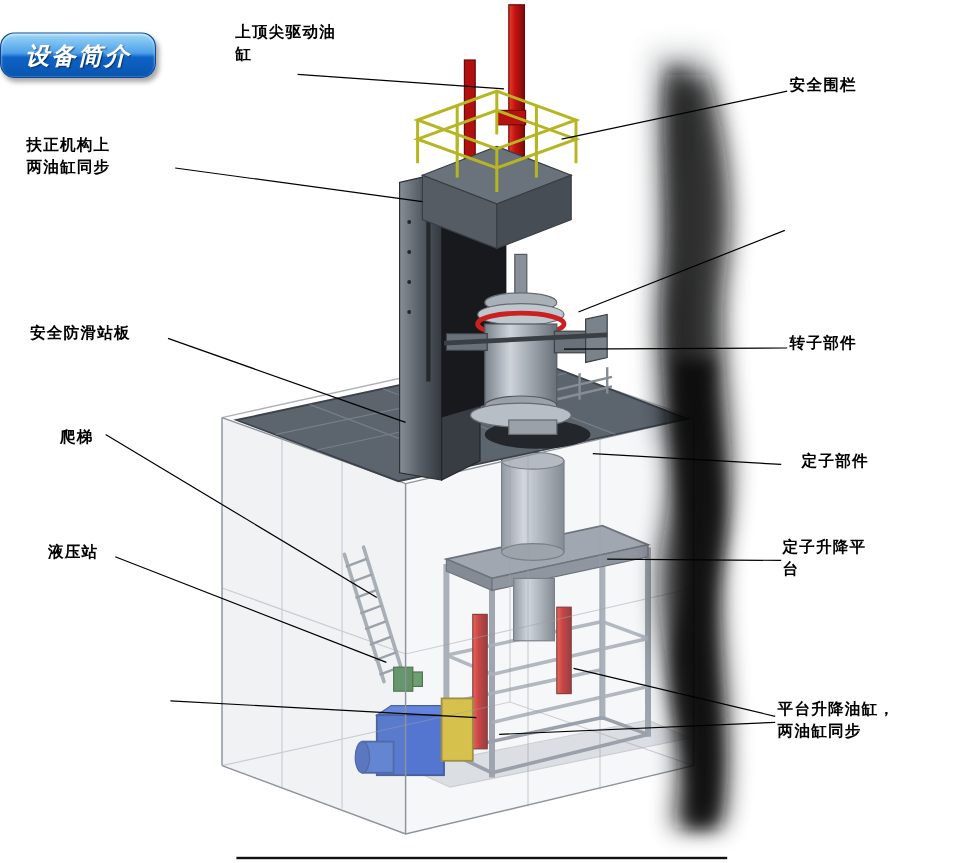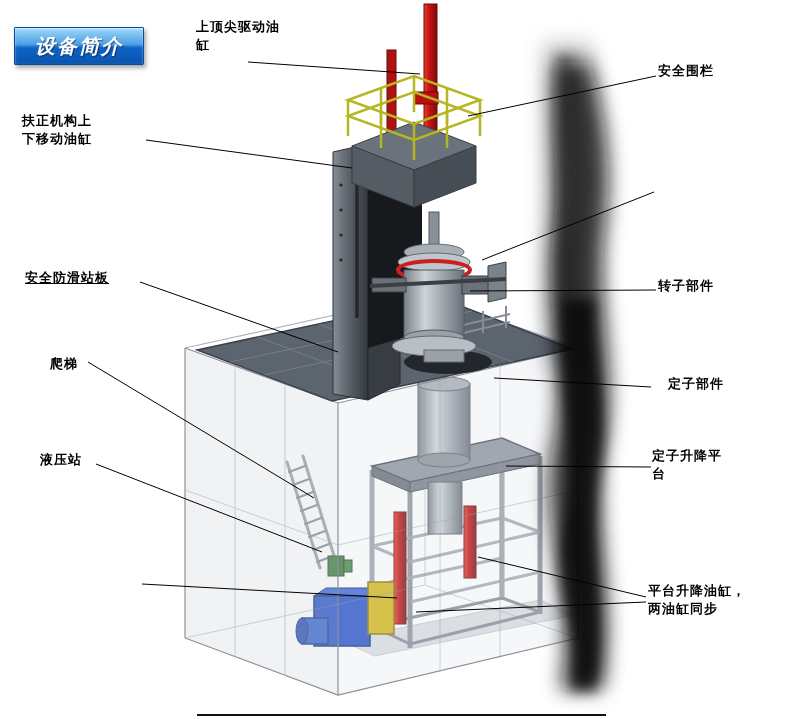--- a/index.html
+++ b/index.html
@@ -1,36 +1,36 @@
 <!DOCTYPE html>
 <html><head>
 <meta charset="utf-8">
 <style>
   html,body{margin:0;padding:0;}
   body{background:#ffffff;font-family:"Liberation Sans","DejaVu Sans",sans-serif;}
   #slide{position:relative;width:804px;height:719px;background:#ffffff;overflow:hidden;}
   #machine-svg{position:absolute;left:0;top:0;}
   .lbl{position:absolute;font-size:13px;font-weight:600;line-height:1.35;color:#000;
        white-space:pre-line;letter-spacing:1px;}
-  .badge{position:absolute;left:14px;top:27px;width:128px;height:36px;
-       display:flex;align-items:center;justify-content:center;border-radius:1px;
+  .badge{position:absolute;left:0;top:27px;width:128px;height:36px;
+       display:flex;align-items:center;justify-content:center;border-radius:12px;
        background:linear-gradient(180deg,#9ed8f8 0%,#4da0e8 45%,#0e63c6 55%,#0a54ae 100%);
        border:1px solid #0a4a9c;
        box-shadow:2px 3px 4px rgba(0,0,0,0.35), inset 0 1px 2px rgba(255,255,255,0.7);
        color:#fff;font-size:20px;font-weight:700;font-style:italic;letter-spacing:2px;
        text-shadow:1px 1px 1px rgba(0,0,0,0.45);}
   .footer{position:absolute;left:0;right:0;top:681px;text-align:center;
        font-size:16px;font-weight:600;color:#1a1a1a;letter-spacing:1px;}
   .footer-rule{position:absolute;left:197px;top:714px;width:409px;height:2px;background:#121212;}
   
   .lbl-1{left:196px;top:18px;}
   .lbl-2{left:658px;top:62px;}
   .lbl-3{left:22px;top:112px;}
   .lbl-4{left:655px;top:157px;}
-  .lbl-5{left:25px;top:269px;text-decoration:underline;}
+  .lbl-5{left:25px;top:269px;}
   .lbl-6{left:658px;top:277px;}
   .lbl-7{left:50px;top:329px;margin-top:26px;}
   .lbl-8{left:652px;top:375px;margin-left:16px;}
   .lbl-9{left:40px;top:451px;}
   .lbl-10{left:652px;top:447px;}
   .lbl-11{left:28px;top:557px;}
   .lbl-12{left:648px;top:582px;}
 </style>
 </head>
 <body>
@@ -265,21 +265,21 @@
       <line x1="646" y1="602" x2="416" y2="612"></line>
     </g>
   </svg>
 
   <div class="badge">设备简介</div>
 
   <div class="lbl lbl-1">上顶尖驱动油
 缸</div>
   <div class="lbl lbl-2">安全围栏</div>
   <div class="lbl lbl-3">扶正机构上
-下移动油缸</div>
+两油缸同步</div>
   <div class="lbl lbl-5">安全防滑站板</div>
   <div class="lbl lbl-6">转子部件</div>
   <div class="lbl lbl-7">爬梯</div>
   <div class="lbl lbl-8">定子部件</div>
   <div class="lbl lbl-9">液压站</div>
   <div class="lbl lbl-10">定子升降平
 台</div>
   <div class="lbl lbl-12">平台升降油缸，
 两油缸同步</div>
 

